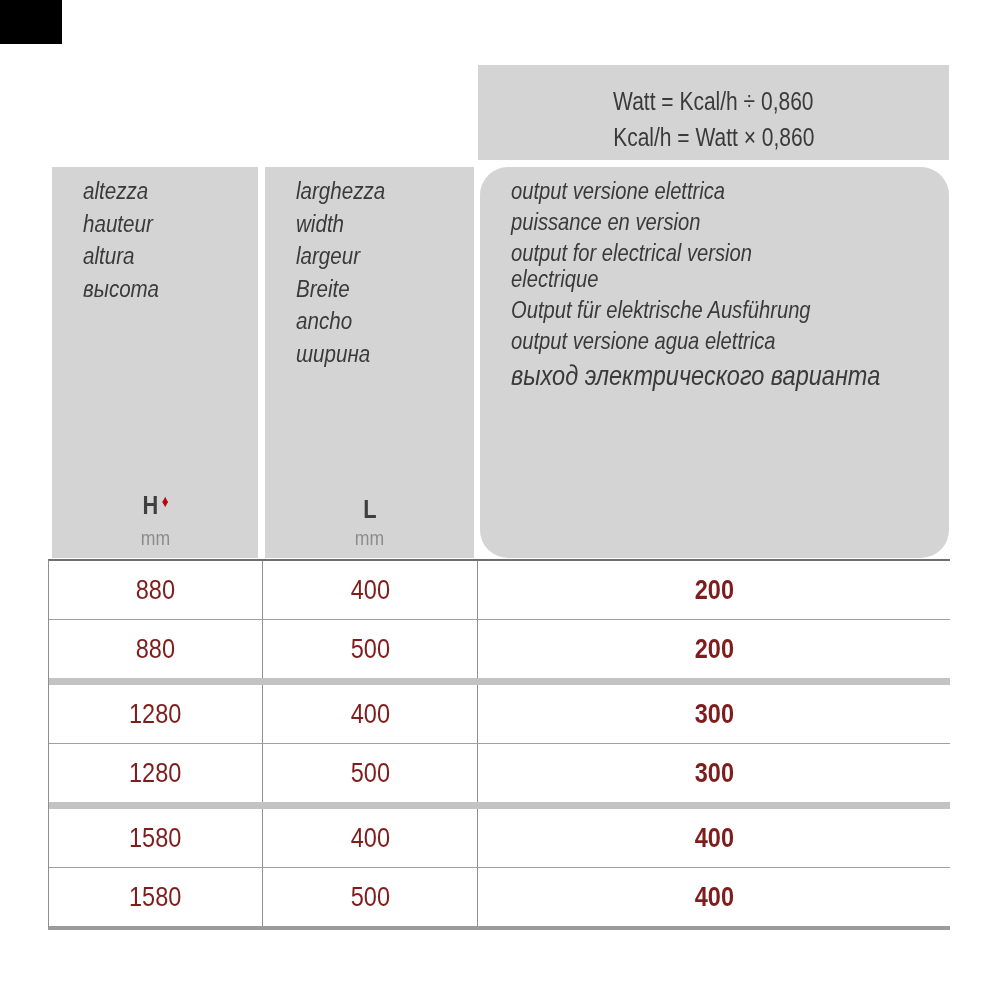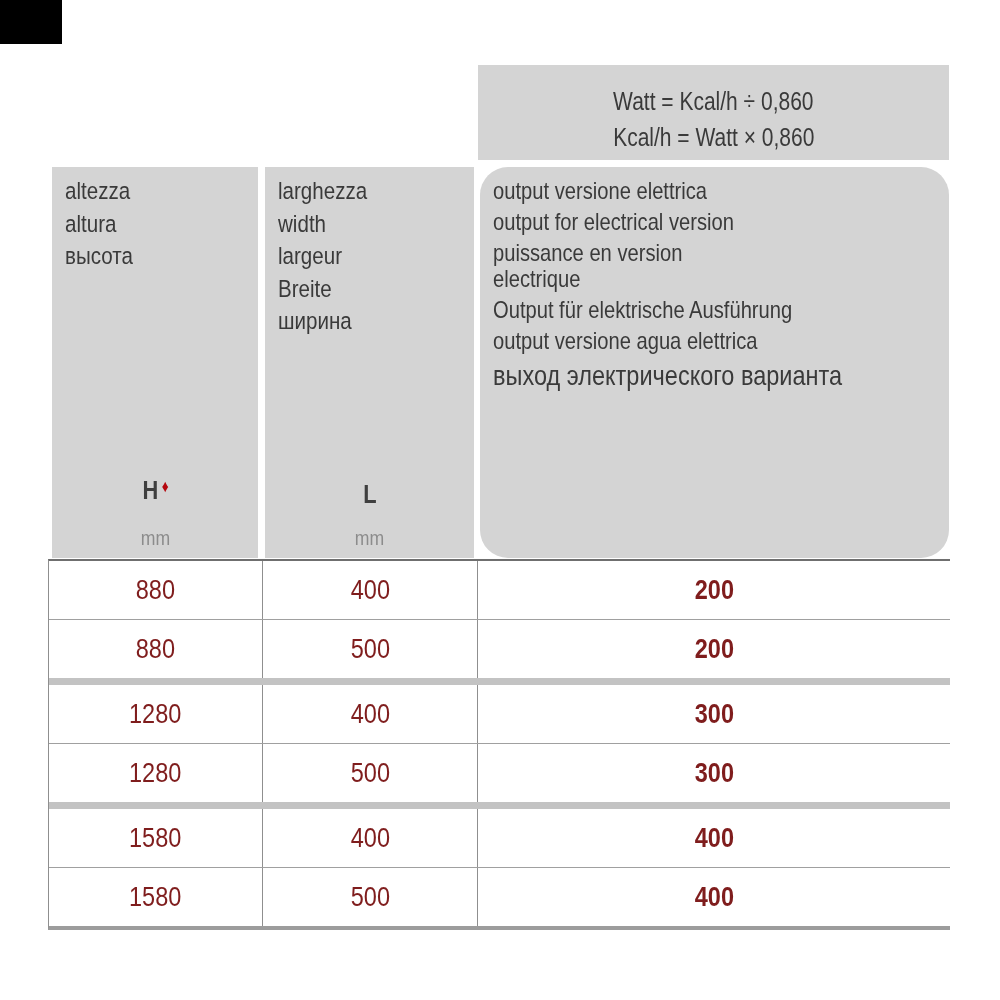--- a/index.html
+++ b/index.html
@@ -16,32 +16,32 @@
     position:absolute;left:478px;top:65px;width:471px;height:95px;
     background:#d4d4d4;box-sizing:border-box;
     display:flex;flex-direction:column;justify-content:flex-end;align-items:center;
     padding-bottom:5px;font-size:25px;line-height:36px;color:#3a3a3a;white-space:nowrap;
   }
 
   .hcell{position:absolute;top:167px;height:391px;background:#d4d4d4;box-sizing:border-box;}
   .hc1{left:52px;width:206px;}
   .hc2{left:265px;width:209px;}
   .hc3{left:480px;width:469px;border-radius:28px;}
-  .labels{padding:8px 0 0 13px;font-size:24.5px;line-height:32.5px;white-space:nowrap;}
+  .labels{padding:8px 0 0 31px;font-size:24.5px;line-height:32.5px;white-space:nowrap;font-style:italic;}
   .hc3 .labels{font-size:24px;line-height:31px;}
   .hc3 .labels div:nth-child(4){margin-top:-5px;}
   .hc3 .labels div:nth-child(7){font-size:28px;margin-top:4px;}
 
   .sym{position:absolute;left:0;right:0;bottom:8px;text-align:center;}
   .symline{font-size:26px;font-weight:bold;line-height:26px;color:#3f3f3f;}
   .diamond{
     display:inline-block;position:relative;top:-7px;margin-left:1px;
     font-size:17px;font-weight:normal;color:#b5070e;transform:scaleX(0.8);
   }
-  .unit{font-size:21px;line-height:24px;color:#8c8c8c;margin-top:19px;}
+  .unit{font-size:21px;line-height:24px;color:#8c8c8c;margin-top:4px;}
 
   .dtable{
     position:absolute;left:48px;top:559px;width:902px;box-sizing:border-box;
     border-top:2px solid #6f6f6f;border-left:1px solid #8f8f8f;border-bottom:4px solid #9c9c9c;
   }
   .drow{display:flex;height:58px;}
   .dcell{display:flex;align-items:center;justify-content:center;font-size:28px;color:#7f1d1d;box-sizing:border-box;}
   .dc0{width:214px;border-right:1px solid #8f8f8f;}
   .dc1{width:215px;border-right:1px solid #8f8f8f;}
   .dc2{flex:1;font-weight:bold;}
@@ -60,56 +60,58 @@
       <span class="cond">Watt = Kcal/h ÷ 0,860</span>
     </div>
     <div>
       <span class="cond">Kcal/h = Watt × 0,860</span>
     </div>
   </div>
 
   <div class="hcell hc1">
     <div class="labels" id="labels-0">
         <div><span class="cond condL">altezza</span></div>
+        <div><span class="cond condL">hauteur</span></div>
         <div><span class="cond condL">altura</span></div>
         <div><span class="cond condL">высота</span></div>
       </div>
     <div class="sym">
       <div class="symline">
         <span class="cond">H</span><span class="diamond">♦</span>
       </div>
       <div class="unit">
         <span class="cond">mm</span>
       </div>
     </div>
   </div>
 
   <div class="hcell hc2">
     <div class="labels" id="labels-1">
         <div><span class="cond condL">larghezza</span></div>
         <div><span class="cond condL">width</span></div>
         <div><span class="cond condL">largeur</span></div>
         <div><span class="cond condL">Breite</span></div>
+        <div><span class="cond condL">ancho</span></div>
         <div><span class="cond condL">ширина</span></div>
       </div>
     <div class="sym">
       <div class="symline">
         <span class="cond">L</span>
       </div>
       <div class="unit">
         <span class="cond">mm</span>
       </div>
     </div>
   </div>
 
   <div class="hcell hc3">
     <div class="labels" id="labels-2">
         <div><span class="cond condL">output versione elettrica</span></div>
+        <div><span class="cond condL">puissance en version</span></div>
         <div><span class="cond condL">output for electrical version</span></div>
-        <div><span class="cond condL">puissance en version</span></div>
         <div><span class="cond condL">electrique</span></div>
         <div><span class="cond condL">Output für elektrische Ausführung</span></div>
         <div><span class="cond condL">output versione agua elettrica</span></div>
         <div><span class="cond condL">выход электрического варианта</span></div>
       </div>
   </div>
 
   <div class="dtable" id="dtable">
       <div class="drow">
         <div class="dcell dc0">

